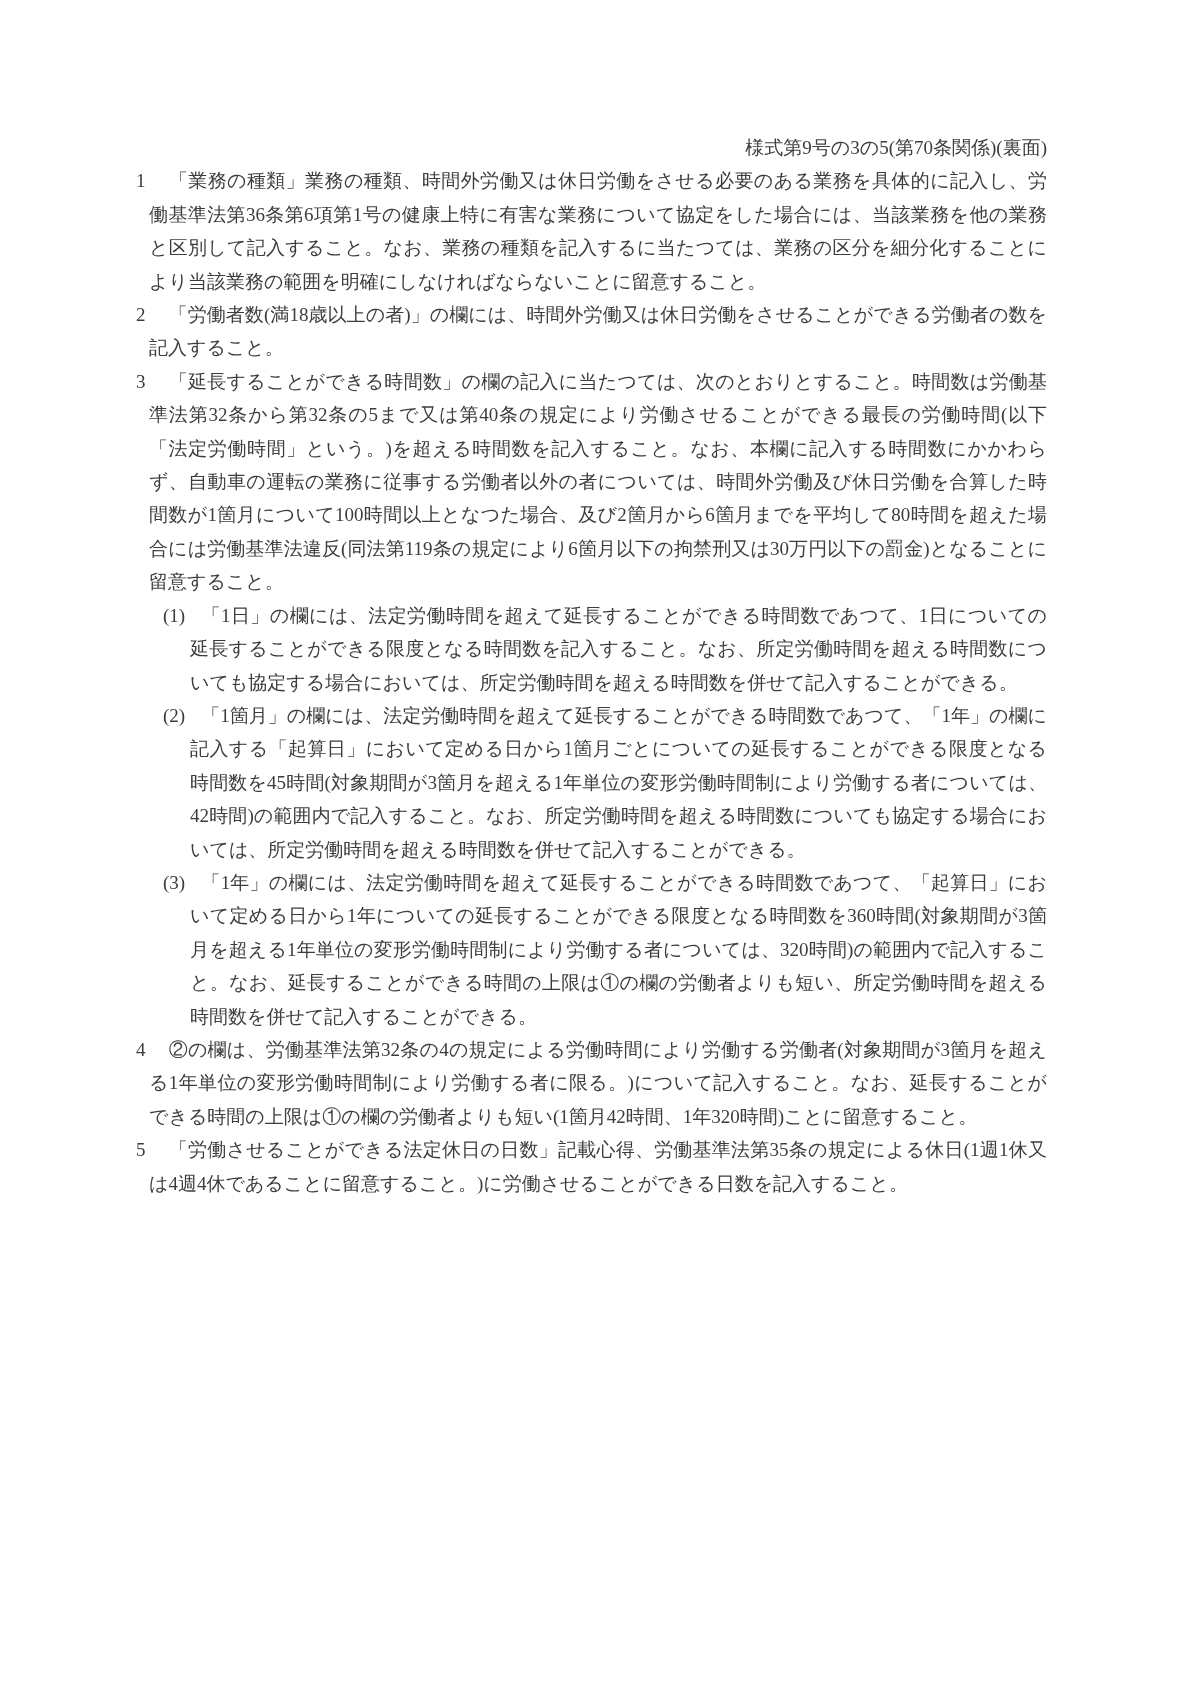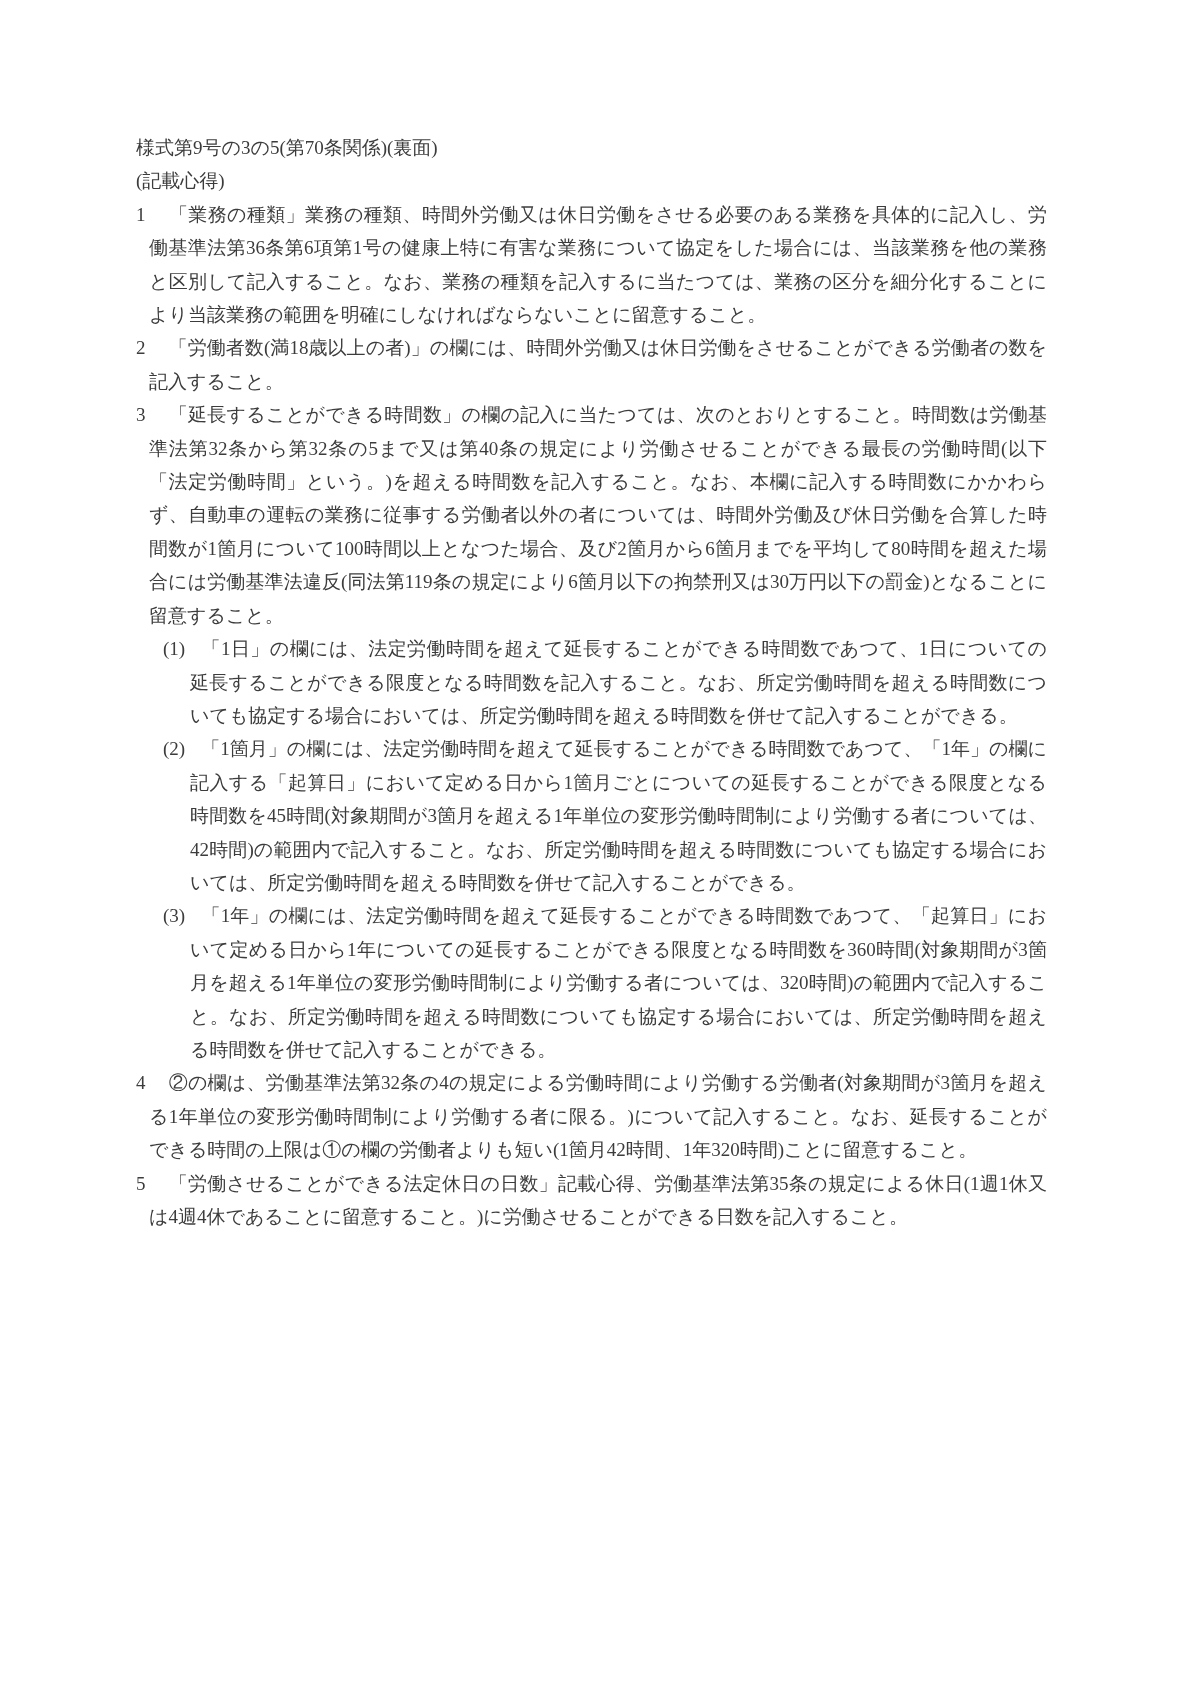--- a/index.html
+++ b/index.html
@@ -8,52 +8,51 @@
     width: 1181px;
     min-height: 1695px;
     box-sizing: border-box;
     background: #ffffff;
     color: #3c3c3c;
     font-family: "Liberation Serif", "DejaVu Serif", serif;
     font-size: 19px;
     line-height: 33.4px;
     padding: 131px 134px 80px 136px;
   }
-  .plain { text-align: left; }
+  .plain { text-align: right; }
   .item {
     text-align: justify;
     padding-left: 13px;
     text-indent: -13px;
   }
   .item .num { margin-right: 23px; }
   .subitem {
     text-align: justify;
     margin-left: 27px;
     padding-left: 27px;
     text-indent: -27px;
   }
   .subitem .num { margin-right: 16px; }
 </style>
 </head>
 <body>
 
 <div class="page">
 
   <p class="plain">様式第9号の3の5(第70条関係)(裏面)</p>
-  <p class="plain">(記載心得)</p>
 
   <p class="item"><span class="num">1</span><span>「業務の種類」業務の種類、時間外労働又は休日労働をさせる必要のある業務を具体的に記入し、労働基準法第36条第6項第1号の健康上特に有害な業務について協定をした場合には、当該業務を他の業務と区別して記入すること。なお、業務の種類を記入するに当たつては、業務の区分を細分化することにより当該業務の範囲を明確にしなければならないことに留意すること。</span></p>
 
   <p class="item"><span class="num">2</span><span>「労働者数(満18歳以上の者)」の欄には、時間外労働又は休日労働をさせることができる労働者の数を記入すること。</span></p>
 
   <p class="item"><span class="num">3</span><span>「延長することができる時間数」の欄の記入に当たつては、次のとおりとすること。時間数は労働基準法第32条から第32条の5まで又は第40条の規定により労働させることができる最長の労働時間(以下「法定労働時間」という。)を超える時間数を記入すること。なお、本欄に記入する時間数にかかわらず、自動車の運転の業務に従事する労働者以外の者については、時間外労働及び休日労働を合算した時間数が1箇月について100時間以上となつた場合、及び2箇月から6箇月までを平均して80時間を超えた場合には労働基準法違反(同法第119条の規定により6箇月以下の拘禁刑又は30万円以下の罰金)となることに留意すること。</span></p>
 
   <p class="subitem"><span class="num">(1)</span><span>「1日」の欄には、法定労働時間を超えて延長することができる時間数であつて、1日についての延長することができる限度となる時間数を記入すること。なお、所定労働時間を超える時間数についても協定する場合においては、所定労働時間を超える時間数を併せて記入することができる。</span></p>
 
   <p class="subitem"><span class="num">(2)</span><span>「1箇月」の欄には、法定労働時間を超えて延長することができる時間数であつて、「1年」の欄に記入する「起算日」において定める日から1箇月ごとについての延長することができる限度となる時間数を45時間(対象期間が3箇月を超える1年単位の変形労働時間制により労働する者については、42時間)の範囲内で記入すること。なお、所定労働時間を超える時間数についても協定する場合においては、所定労働時間を超える時間数を併せて記入することができる。</span></p>
 
-  <p class="subitem"><span class="num">(3)</span><span>「1年」の欄には、法定労働時間を超えて延長することができる時間数であつて、「起算日」において定める日から1年についての延長することができる限度となる時間数を360時間(対象期間が3箇月を超える1年単位の変形労働時間制により労働する者については、320時間)の範囲内で記入すること。なお、所定労働時間を超える時間数についても協定する場合においては、所定労働時間を超える時間数を併せて記入することができる。</span></p>
+  <p class="subitem"><span class="num">(3)</span><span>「1年」の欄には、法定労働時間を超えて延長することができる時間数であつて、「起算日」において定める日から1年についての延長することができる限度となる時間数を360時間(対象期間が3箇月を超える1年単位の変形労働時間制により労働する者については、320時間)の範囲内で記入すること。なお、延長することができる時間の上限は①の欄の労働者よりも短い、所定労働時間を超える時間数を併せて記入することができる。</span></p>
 
   <p class="item"><span class="num">4</span><span>②の欄は、労働基準法第32条の4の規定による労働時間により労働する労働者(対象期間が3箇月を超える1年単位の変形労働時間制により労働する者に限る。)について記入すること。なお、延長することができる時間の上限は①の欄の労働者よりも短い(1箇月42時間、1年320時間)ことに留意すること。</span></p>
 
   <p class="item"><span class="num">5</span><span>「労働させることができる法定休日の日数」記載心得、労働基準法第35条の規定による休日(1週1休又は4週4休であることに留意すること。)に労働させることができる日数を記入すること。</span></p>
 
 </div>
 
 </body></html>

